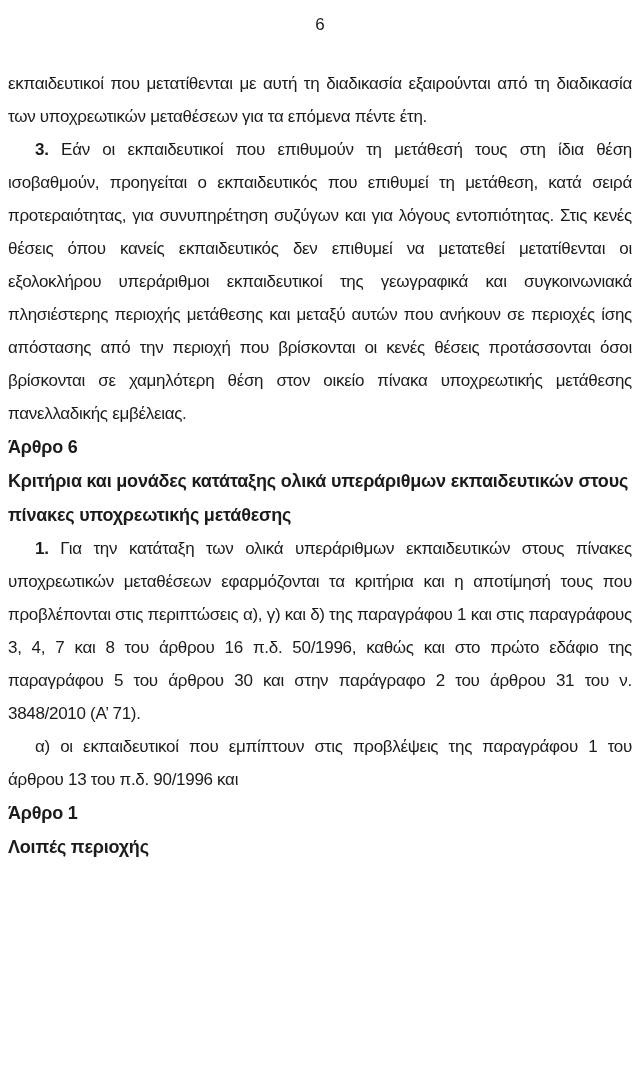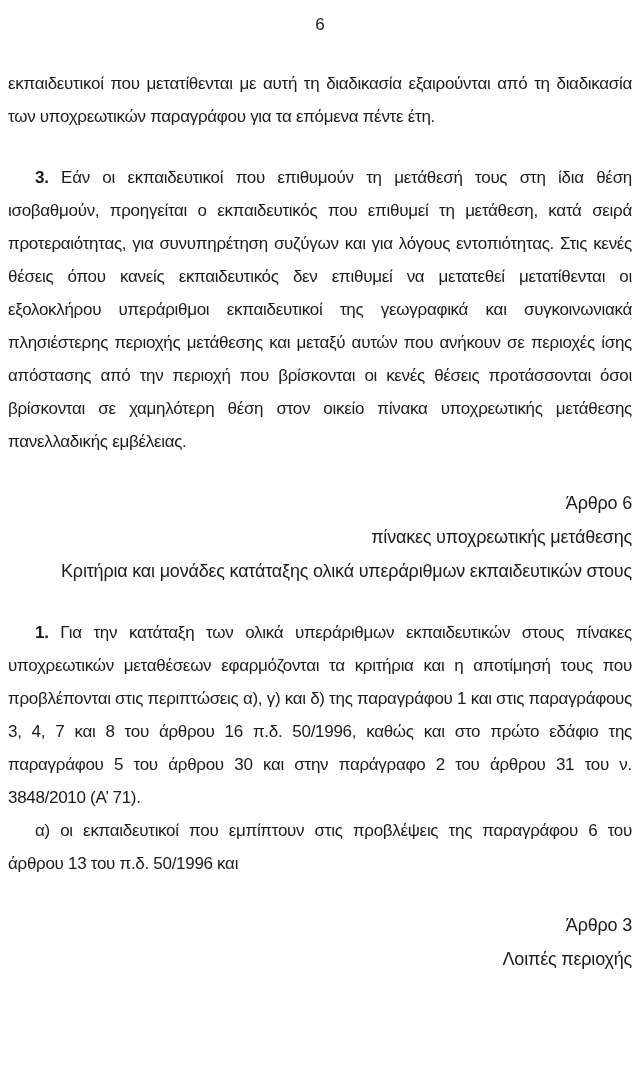--- a/index.html
+++ b/index.html
@@ -31,42 +31,41 @@
     margin: 0;
     font-size: 17px;
     line-height: 33px;
     text-align: justify;
     letter-spacing: -0.3px;
   }
   .para.indent {
     text-indent: 27px;
   }
   .gap {
-    margin-top: 28px;
   }
   .heading-line {
-    font-weight: normal;
-    text-align: right;
+    font-weight: bold;
+    text-align: left;
     font-size: 18px;
     line-height: 34px;
     letter-spacing: -0.2px;
   }
   .bold {
     font-weight: bold;
   }
 </style>
 </head>
 <body>
 
 <div class="page">
   <div class="page-number">6</div>
   <div class="doc-body">
-      <p class="para">εκπαιδευτικοί που μετατίθενται με αυτή τη διαδικασία εξαιρούνται από τη διαδικασία των υποχρεωτικών παραγράφου για τα επόμενα πέντε έτη.</p>
+      <p class="para">εκπαιδευτικοί που μετατίθενται με αυτή τη διαδικασία εξαιρούνται από τη διαδικασία των υποχρεωτικών μεταθέσεων για τα επόμενα πέντε έτη.</p>
       <p class="para indent gap"><span class="bold">3. </span>Εάν οι εκπαιδευτικοί που επιθυμούν τη μετάθεσή τους στη ίδια θέση ισοβαθμούν, προηγείται ο εκπαιδευτικός που επιθυμεί τη μετάθεση, κατά σειρά προτεραιότητας, για συνυπηρέτηση συζύγων και για λόγους εντοπιότητας. Στις κενές θέσεις όπου κανείς εκπαιδευτικός δεν επιθυμεί να μετατεθεί μετατίθενται οι εξολοκλήρου υπεράριθμοι εκπαιδευτικοί της γεωγραφικά και συγκοινωνιακά πλησιέστερης περιοχής μετάθεσης και μεταξύ αυτών που ανήκουν σε περιοχές ίσης απόστασης από την περιοχή που βρίσκονται οι κενές θέσεις προτάσσονται όσοι βρίσκονται σε χαμηλότερη θέση στον οικείο πίνακα υποχρεωτικής μετάθεσης πανελλαδικής εμβέλειας.</p>
       <div class="heading-line gap">Άρθρο 6</div>
+      <div class="heading-line">Κριτήρια και μονάδες κατάταξης ολικά υπεράριθμων εκπαιδευτικών στους</div>
       <div class="heading-line">πίνακες υποχρεωτικής μετάθεσης</div>
-      <div class="heading-line">Κριτήρια και μονάδες κατάταξης ολικά υπεράριθμων εκπαιδευτικών στους</div>
       <p class="para indent gap"><span class="bold">1. </span>Για την κατάταξη των ολικά υπεράριθμων εκπαιδευτικών στους πίνακες υποχρεωτικών μεταθέσεων εφαρμόζονται τα κριτήρια και η αποτίμησή τους που προβλέπονται στις περιπτώσεις α), γ) και δ) της παραγράφου 1 και στις παραγράφους 3, 4, 7 και 8 του άρθρου 16 π.δ. 50/1996, καθώς και στο πρώτο εδάφιο της παραγράφου 5 του άρθρου 30 και στην παράγραφο 2 του άρθρου 31 του ν. 3848/2010 (Α’ 71).</p>
-      <p class="para indent">α) οι εκπαιδευτικοί που εμπίπτουν στις προβλέψεις της παραγράφου 6 του άρθρου 13 του π.δ. 50/1996 και</p>
-      <div class="heading-line gap">Άρθρο 3</div>
+      <p class="para indent">α) οι εκπαιδευτικοί που εμπίπτουν στις προβλέψεις της παραγράφου 1 του άρθρου 13 του π.δ. 90/1996 και</p>
+      <div class="heading-line gap">Άρθρο 1</div>
       <div class="heading-line">Λοιπές περιοχής</div>
     </div>
 </div>
 
 </body></html>

